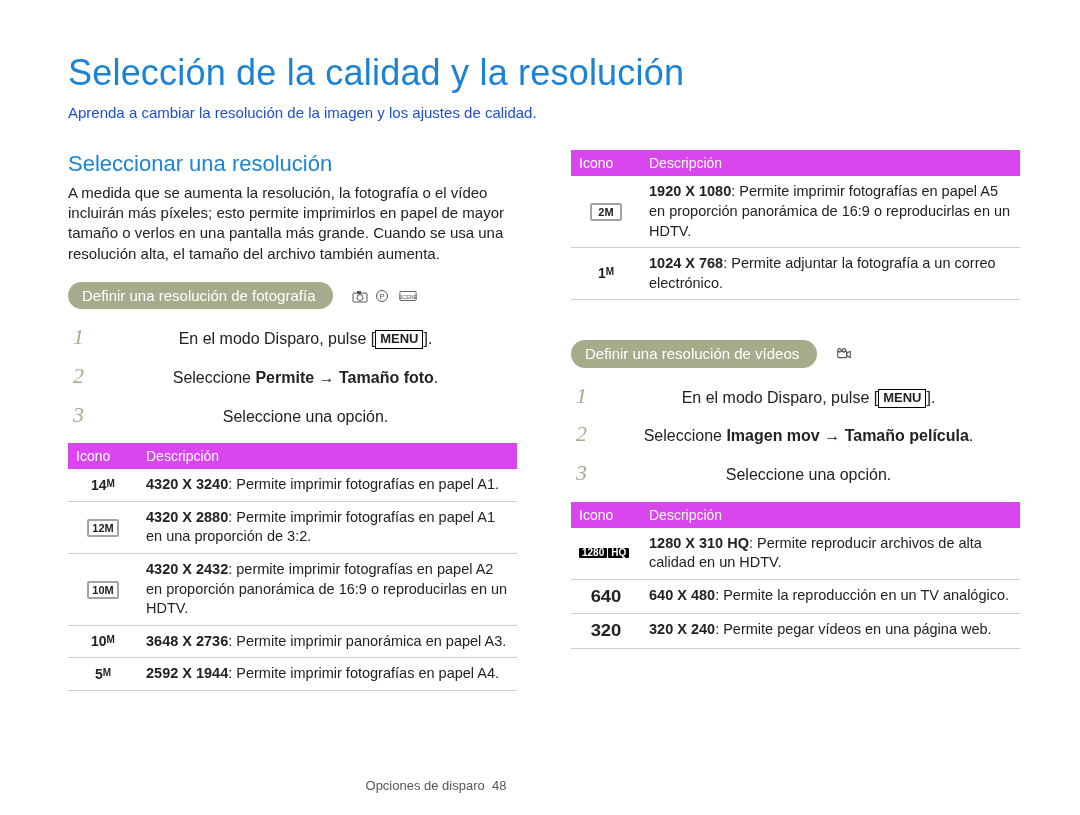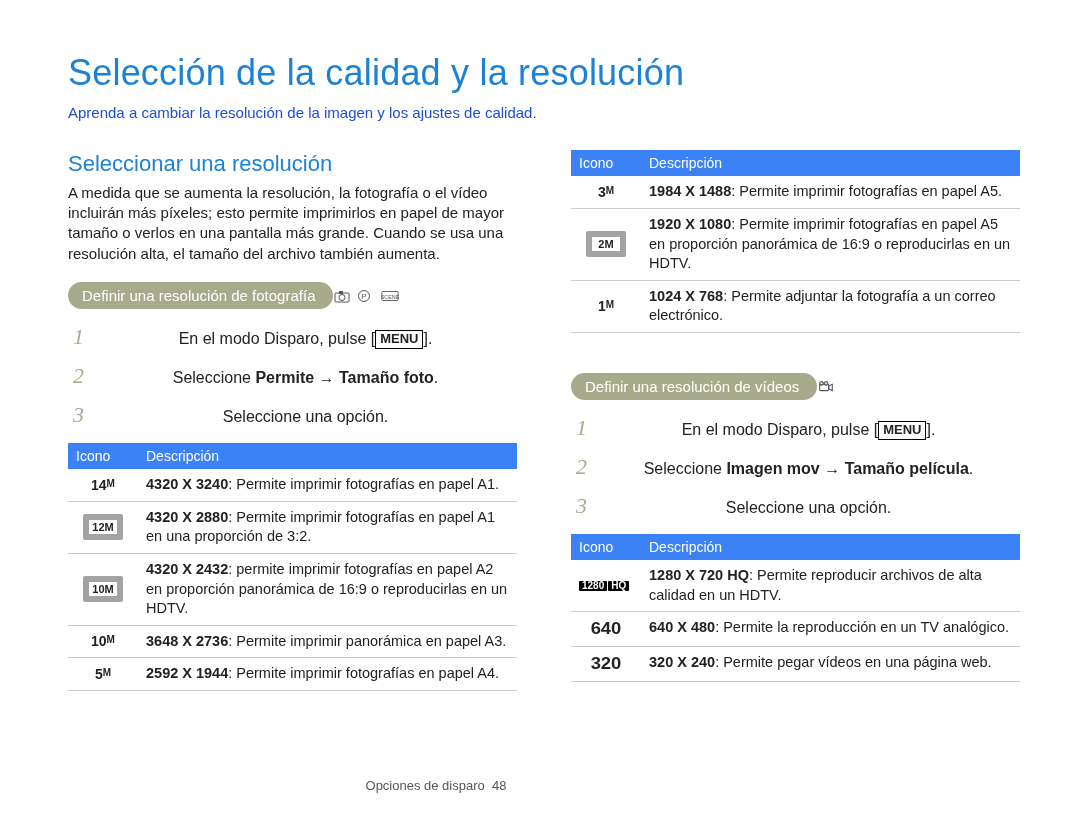--- a/index.html
+++ b/index.html
@@ -47,20 +47,21 @@
   }
   .para {
     font-size: 15px;
     color: #222;
     margin: 0 0 18px 0;
     line-height: 1.35;
   }
   .pill-row {
     display: flex;
     align-items: center;
+    gap: 18px;
     margin: 6px 0 14px 0;
   }
   .pill {
     display: inline-block;
     background: #A8AB8B;
     color: #fff;
     font-size: 15px;
     padding: 4px 18px 4px 14px;
     border-radius: 14px;
   }
@@ -111,21 +112,21 @@
     font-weight: bold;
     vertical-align: 1px;
   }
   table.res {
     border-collapse: collapse;
     width: 100%;
     font-size: 14.5px;
     margin-top: 0;
   }
   table.res th {
-    background: #3b82f6;
+    background: #d946ef;
     color: #fff;
     font-weight: normal;
     text-align: left;
     padding: 4px 8px 4px 8px;
     font-size: 14px;
   }
   table.res th.icon-h {
     width: 54px;
   }
   table.res td {
@@ -144,21 +145,21 @@
     white-space: nowrap;
   }
   table.res td.icon-cell .tiny {
     font-size: 10px;
     vertical-align: 3px;
     font-family: Arial, sans-serif;
     font-weight: bold;
   }
   table.res td.icon-cell.boxed .bx {
     display: inline-block;
-    border: 6px solid #a3a3a3;
+    border: 2px solid #a3a3a3;
     border-radius: 2px;
     padding: 0 2px;
     min-width: 24px;
     font-size: 11px;
     line-height: 14px;
   }
   .stack {
     display: flex;
     align-items: center;
     line-height: 1;
@@ -278,24 +279,20 @@
 
     <div class="col">
       <table class="res">
         <thead>
           <tr>
             <th class="icon-h">Icono</th>
             <th>Descripción</th>
           </tr>
         </thead>
         <tbody>
-            <tr>
-              <td class="icon-cell"><span>3</span><span class="tiny">M</span></td>
-              <td class="desc"><b>1984 X 1488</b><span>: Permite imprimir fotografías en papel A5.</span></td>
-            </tr>
             <tr>
               <td class="icon-cell boxed"><span class="bx">2M</span></td>
               <td class="desc"><b>1920 X 1080</b><span>: Permite imprimir fotografías en papel A5 en proporción panorámica de 16:9 o reproducirlas en un HDTV.</span></td>
             </tr>
             <tr>
               <td class="icon-cell"><span>1</span><span class="tiny">M</span></td>
               <td class="desc"><b>1024 X 768</b><span>: Permite adjuntar la fotografía a un correo electrónico.</span></td>
             </tr>
           </tbody>
       </table>
@@ -343,21 +340,21 @@
           </tr>
         </thead>
         <tbody>
             <tr>
               <td class="icon-cell">
                 <span class="stack">
                   <span class="bx2">1280</span>
                   <span class="bx2">HQ</span>
                 </span>
               </td>
-              <td class="desc"><b>1280 X 720 HQ</b><span>: Permite reproducir archivos de alta calidad en un HDTV.</span></td>
+              <td class="desc"><b>1280 X 310 HQ</b><span>: Permite reproducir archivos de alta calidad en un HDTV.</span></td>
             </tr>
             <tr>
               <td class="icon-cell" style="font-family: &quot;Arial Black&quot;, Arial, sans-serif; font-size: 16px; transform: scaleX(1.15);">640</td>
               <td class="desc"><b>640 X 480</b><span>: Permite la reproducción en un TV analógico.</span></td>
             </tr>
             <tr>
               <td class="icon-cell" style="font-family: &quot;Arial Black&quot;, Arial, sans-serif; font-size: 16px; transform: scaleX(1.15);">320</td>
               <td class="desc"><b>320 X 240</b><span>: Permite pegar vídeos en una página web.</span></td>
             </tr>
           </tbody>

